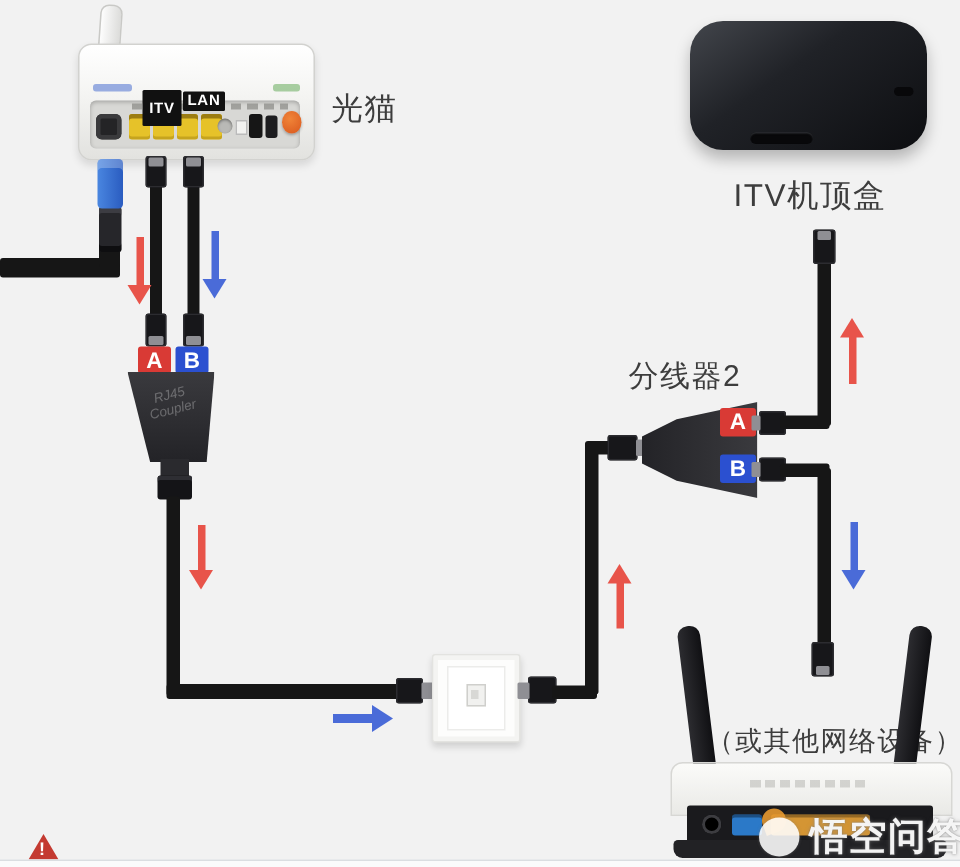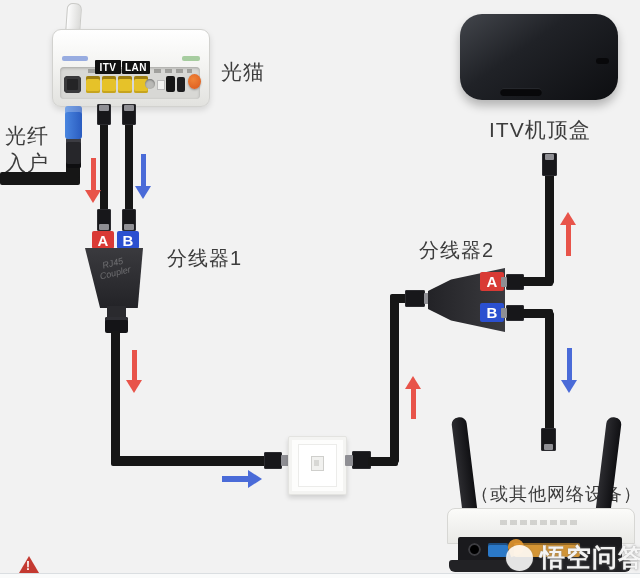--- a/index.html
+++ b/index.html
@@ -130,33 +130,29 @@
   <div class="abs modem-body"></div>
   <div class="abs brand-mark"></div>
   <div class="abs brand-mark2"></div>
   <div class="abs modem-recess"></div>
   <div class="abs modem-vents"></div>
   <div class="abs port-phone"></div>
   <div class="port-rj" style="left:86px"></div>
   <div class="port-rj" style="left:102px"></div>
   <div class="port-rj" style="left:118px"></div>
   <div class="port-rj" style="left:134px"></div>
-  <div class="tag" style="left:95px;top:60px;width:26px;height:14px">ITV</div>
+  <div class="tag" style="left:95px;top:60px;width:26px;height:24px">ITV</div>
   <div class="tag" style="left:122px;top:61px;width:28px;height:13px">LAN</div>
   <div class="abs btn-round-gray"></div>
   <div class="abs sq-white"></div>
   <div class="abs sw-black"></div>
   <div class="abs jack-black"></div>
   <div class="abs btn-orange"></div>
   <div class="lbl" style="left:221px;top:58px">光猫</div>
 
-  <div class="lbl" style="left:5px;top:122px;line-height:27px">
-    <span style="display:block">光纤</span>
-    <span style="display:block">入户</span>
-  </div>
   <div class="cable" style="left:0;top:172px;width:80px;height:13px"></div>
   <div class="cable" style="left:66px;top:160px;width:14px;height:18px"></div>
   <div class="abs sc-dark"></div>
   <div class="abs sc-blue"></div>
 
   <div class="cable" style="left:100px;top:118px;width:8px;height:96px"></div>
   <div class="cable" style="left:125px;top:118px;width:8px;height:96px"></div>
   <div class="plug" style="left:97px;top:104px;width:14px;height:21px">
       <i class="tip" style="left:2px;top:1px;width:10px;height:6px"></i>
     </div>
@@ -174,21 +170,20 @@
 
   <div class="spl-tab tab-a" style="left:92px;top:231px">A</div>
   <div class="spl-tab tab-b" style="left:117px;top:231px">B</div>
   <div class="abs spl1-body"></div>
   <div class="abs spl1-text">
     <span style="display:block">RJ45</span>
     <span style="display:block">Coupler</span>
   </div>
   <div class="abs spl1-stem"></div>
   <div class="abs spl1-plug"></div>
-  <div class="lbl" style="left:167px;top:245px;font-size:20px">分线器1</div>
 
   <div class="cable" style="left:111px;top:331px;width:9px;height:133px"></div>
   <div class="cable" style="left:111px;top:456px;width:158px;height:10px"></div>
   <div class="ar ar-down" style="--c:var(--red);left:126px;top:350px;height:43px"></div>
   <div class="ar ar-right" style="--c:var(--blue);left:222px;top:470px;width:40px"></div>
   <div class="plug" style="left:264px;top:452px;width:18px;height:17px">
       <i class="tip" style="right:-7px;top:3px;width:8px;height:11px"></i>
     </div>
 
   <div class="abs plate"></div>

